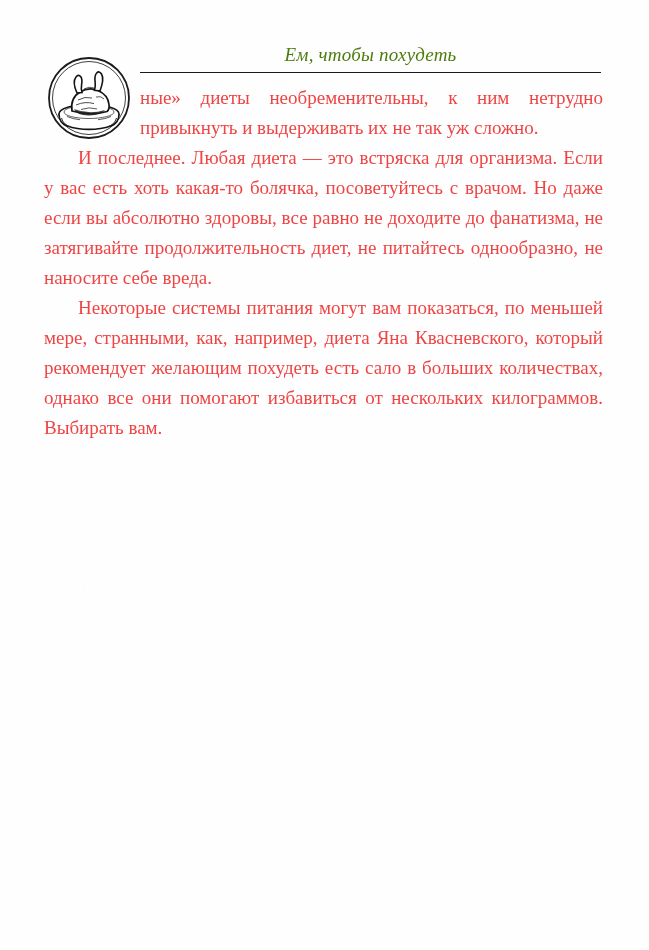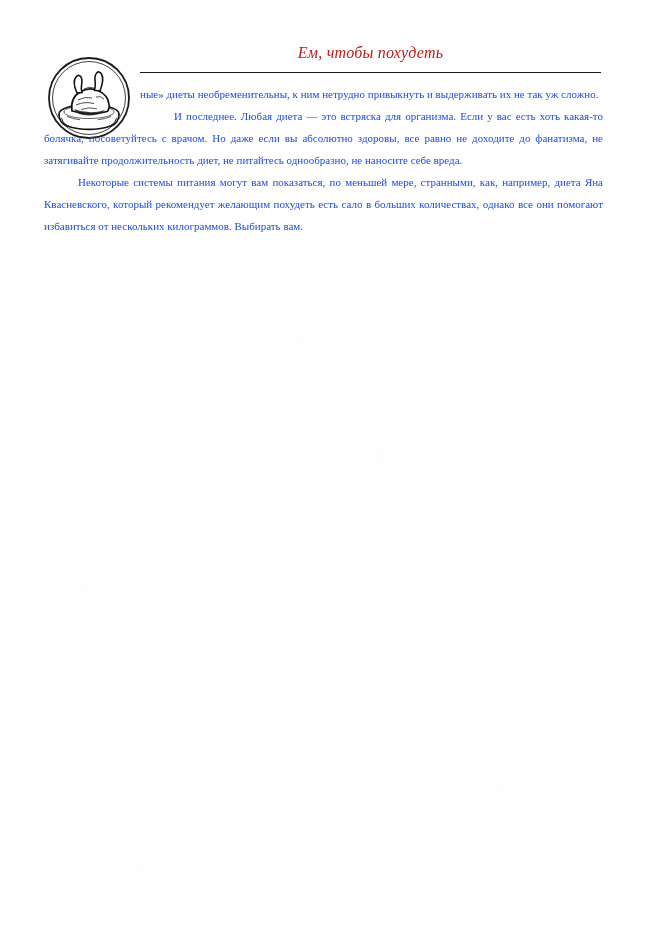--- a/index.html
+++ b/index.html
@@ -39,23 +39,23 @@
   #running-head {
     position: absolute;
     left: 140px;
     top: 44px;
     width: 461px;
     text-align: center;
   }
 
   #running-head-title {
     font-style: italic;
-    font-size: 16px;
+    font-size: 19px;
     letter-spacing: .2px;
-    color: #b91c1c;
+    color: #4d7c0f;
     white-space: nowrap;
   }
 
   #head-rule {
     position: absolute;
     left: 140px;
     top: 72px;
     width: 461px;
     height: 0;
     border-top: 1.6px solid #1a1a1a;
@@ -70,25 +70,25 @@
     height: 84px;
   }
   #vignette svg { display: block; width: 84px; height: 84px; }
 
   
   #body-text {
     position: absolute;
     left: 44px;
     top: 83px;
     width: 559px;
-    font-size: 11px;
-    line-height: 22px;
+    font-size: 19px;
+    line-height: 30px;
     text-align: justify;
     text-justify: inter-word;
-    color: #1d4ed8;
+    color: #ef4444;
   }
 
   
   #art-spacer {
     float: left;
     width: 96px;
     height: 44px;
   }
 
   #body-text p {

